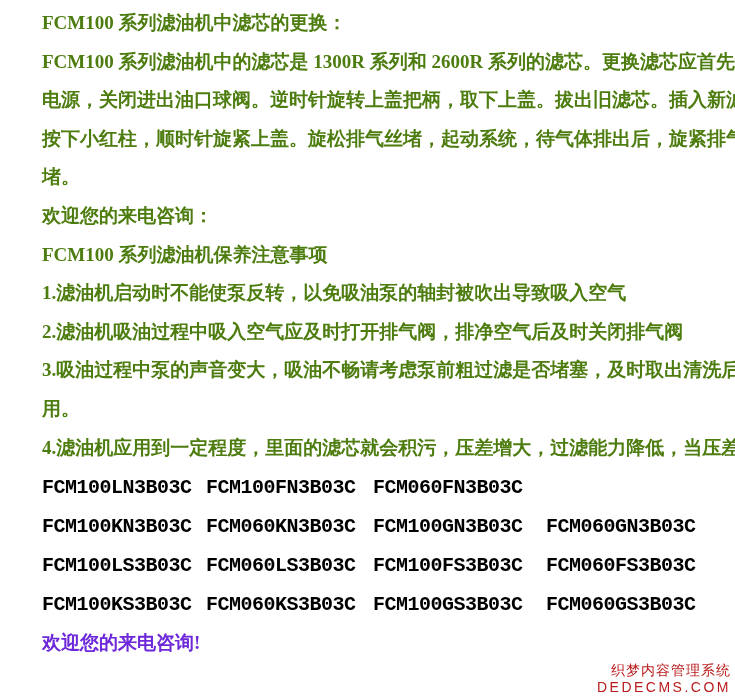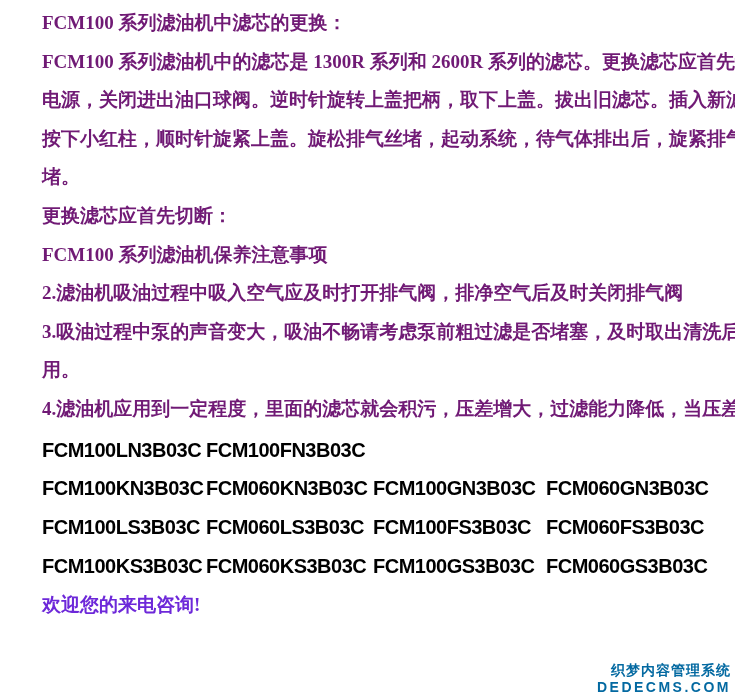--- a/index.html
+++ b/index.html
@@ -17,32 +17,32 @@
     position: absolute;
     top: 4px;
     left: 42px;
     right: 36px;
   }
   .tline {
     font-family: "Liberation Serif", "DejaVu Serif", serif;
     font-weight: bold;
     font-size: 19px;
     line-height: 38.6px;
-    color: #701a75;
+    color: #4d7c0f;
     white-space: nowrap;
   }
   .models {
     margin-top: 2px;
   }
   .mrow {
     display: grid;
     grid-template-columns: 164px 167px 173px 1fr;
   }
   .mcell {
-    font-family: Liberation Sans, sans-serif;
+    font-family: Liberation Mono, monospace;
     font-weight: bold;
     font-size: 20px;
     line-height: 38.8px;
     color: #000000;
     letter-spacing: -0.5px;
     white-space: nowrap;
   }
   .closing {
     font-family: "Liberation Serif", "DejaVu Serif", serif;
     font-weight: bold;
@@ -50,22 +50,22 @@
     line-height: 38.6px;
     color: #6d28d9;
     white-space: nowrap;
   }
   .watermark {
     position: absolute;
     right: 4px;
     bottom: 5px;
     text-align: right;
     font-family: "Liberation Sans", "DejaVu Sans", sans-serif;
-    font-weight: bold;
-    color: #0369a1;
+    font-weight: normal;
+    color: #b91c1c;
     text-shadow:
       -1px -1px 0 #ffffff,
        1px -1px 0 #ffffff,
       -1px  1px 0 #ffffff,
        1px  1px 0 #ffffff;
   }
   .wm-cn {
     display: block;
     font-size: 14px;
     line-height: 18px;
@@ -80,31 +80,33 @@
 </style>
 </head>
 <body>
 
 <div class="doc">
   <div class="tline">FCM100 系列滤油机中滤芯的更换：</div>
   <div class="tline">FCM100 系列滤油机中的滤芯是 1300R 系列和 2600R 系列的滤芯。更换滤芯应首先切断</div>
   <div class="tline">电源，关闭进出油口球阀。逆时针旋转上盖把柄，取下上盖。拔出旧滤芯。插入新滤芯，</div>
   <div class="tline">按下小红柱，顺时针旋紧上盖。旋松排气丝堵，起动系统，待气体排出后，旋紧排气丝</div>
   <div class="tline">堵。</div>
-  <div class="tline">更换滤芯应首先切断：</div>
+  <div class="tline">欢迎您的来电咨询：</div>
   <div class="tline">FCM100 系列滤油机保养注意事项</div>
+  <div class="tline">1.滤油机启动时不能使泵反转，以免吸油泵的轴封被吹出导致吸入空气</div>
   <div class="tline">2.滤油机吸油过程中吸入空气应及时打开排气阀，排净空气后及时关闭排气阀</div>
   <div class="tline">3.吸油过程中泵的声音变大，吸油不畅请考虑泵前粗过滤是否堵塞，及时取出清洗后再</div>
   <div class="tline">用。</div>
   <div class="tline">4.滤油机应用到一定程度，里面的滤芯就会积污，压差增大，过滤能力降低，当压差达</div>
 
   <div class="models">
     <div class="mrow">
       <span class="mcell">FCM100LN3B03C</span>
       <span class="mcell">FCM100FN3B03C</span>
+      <span class="mcell">FCM060FN3B03C</span>
     </div>
     <div class="mrow">
       <span class="mcell">FCM100KN3B03C</span>
       <span class="mcell">FCM060KN3B03C</span>
       <span class="mcell">FCM100GN3B03C</span>
       <span class="mcell">FCM060GN3B03C</span>
     </div>
     <div class="mrow">
       <span class="mcell">FCM100LS3B03C</span>
       <span class="mcell">FCM060LS3B03C</span>

